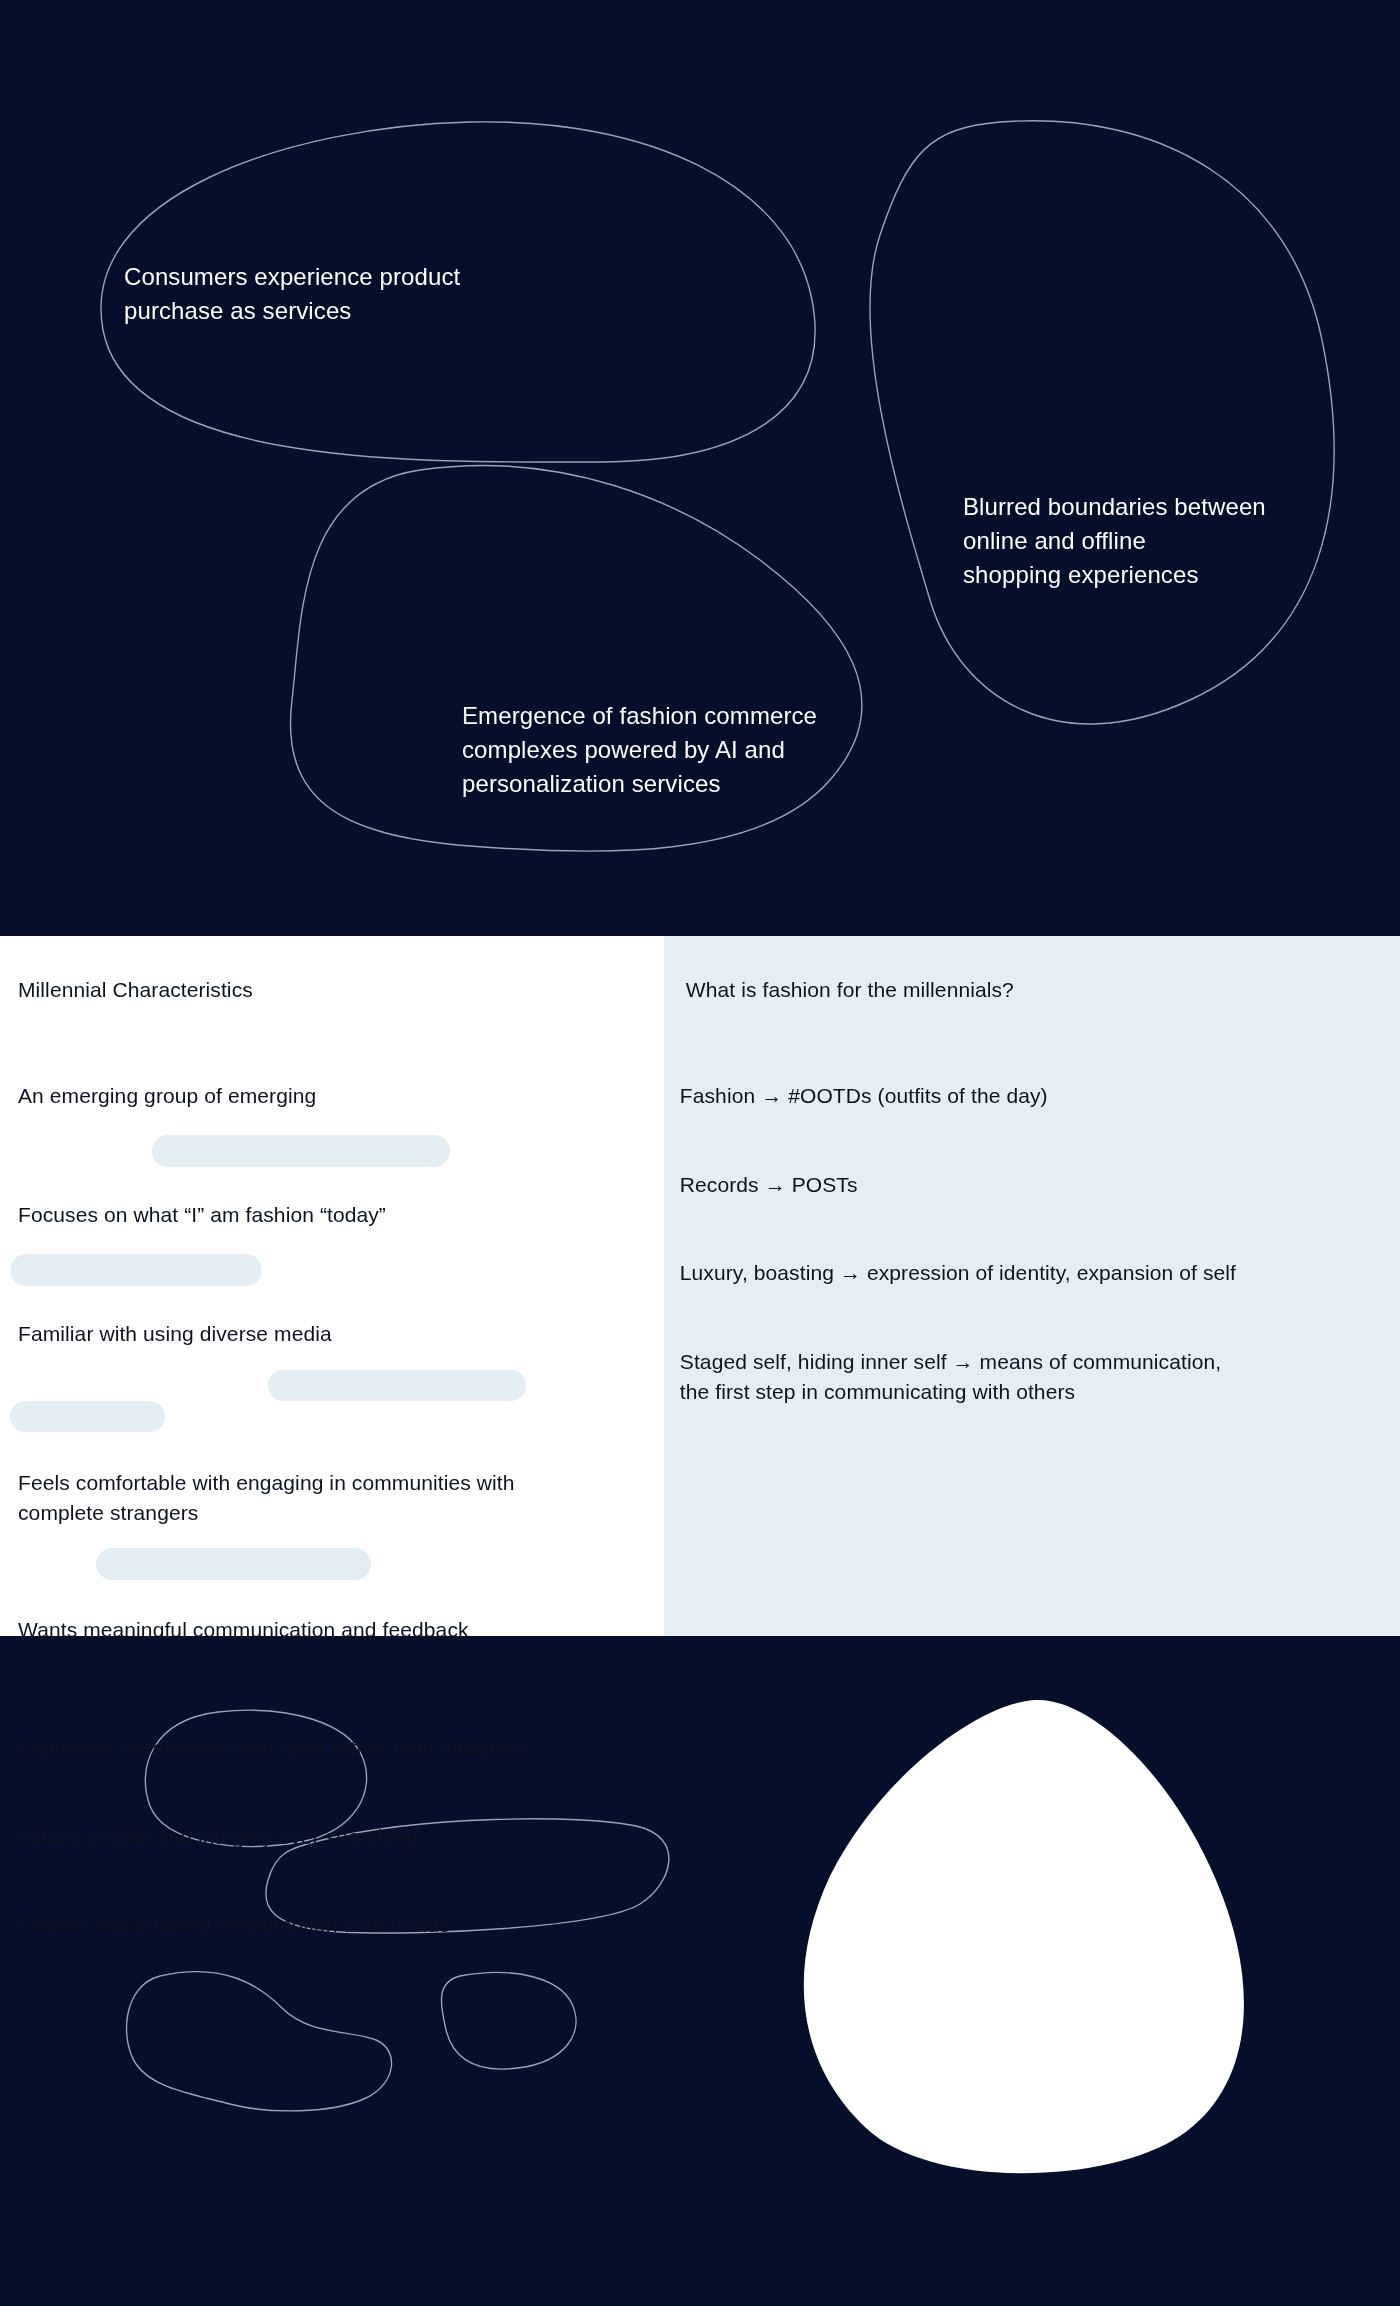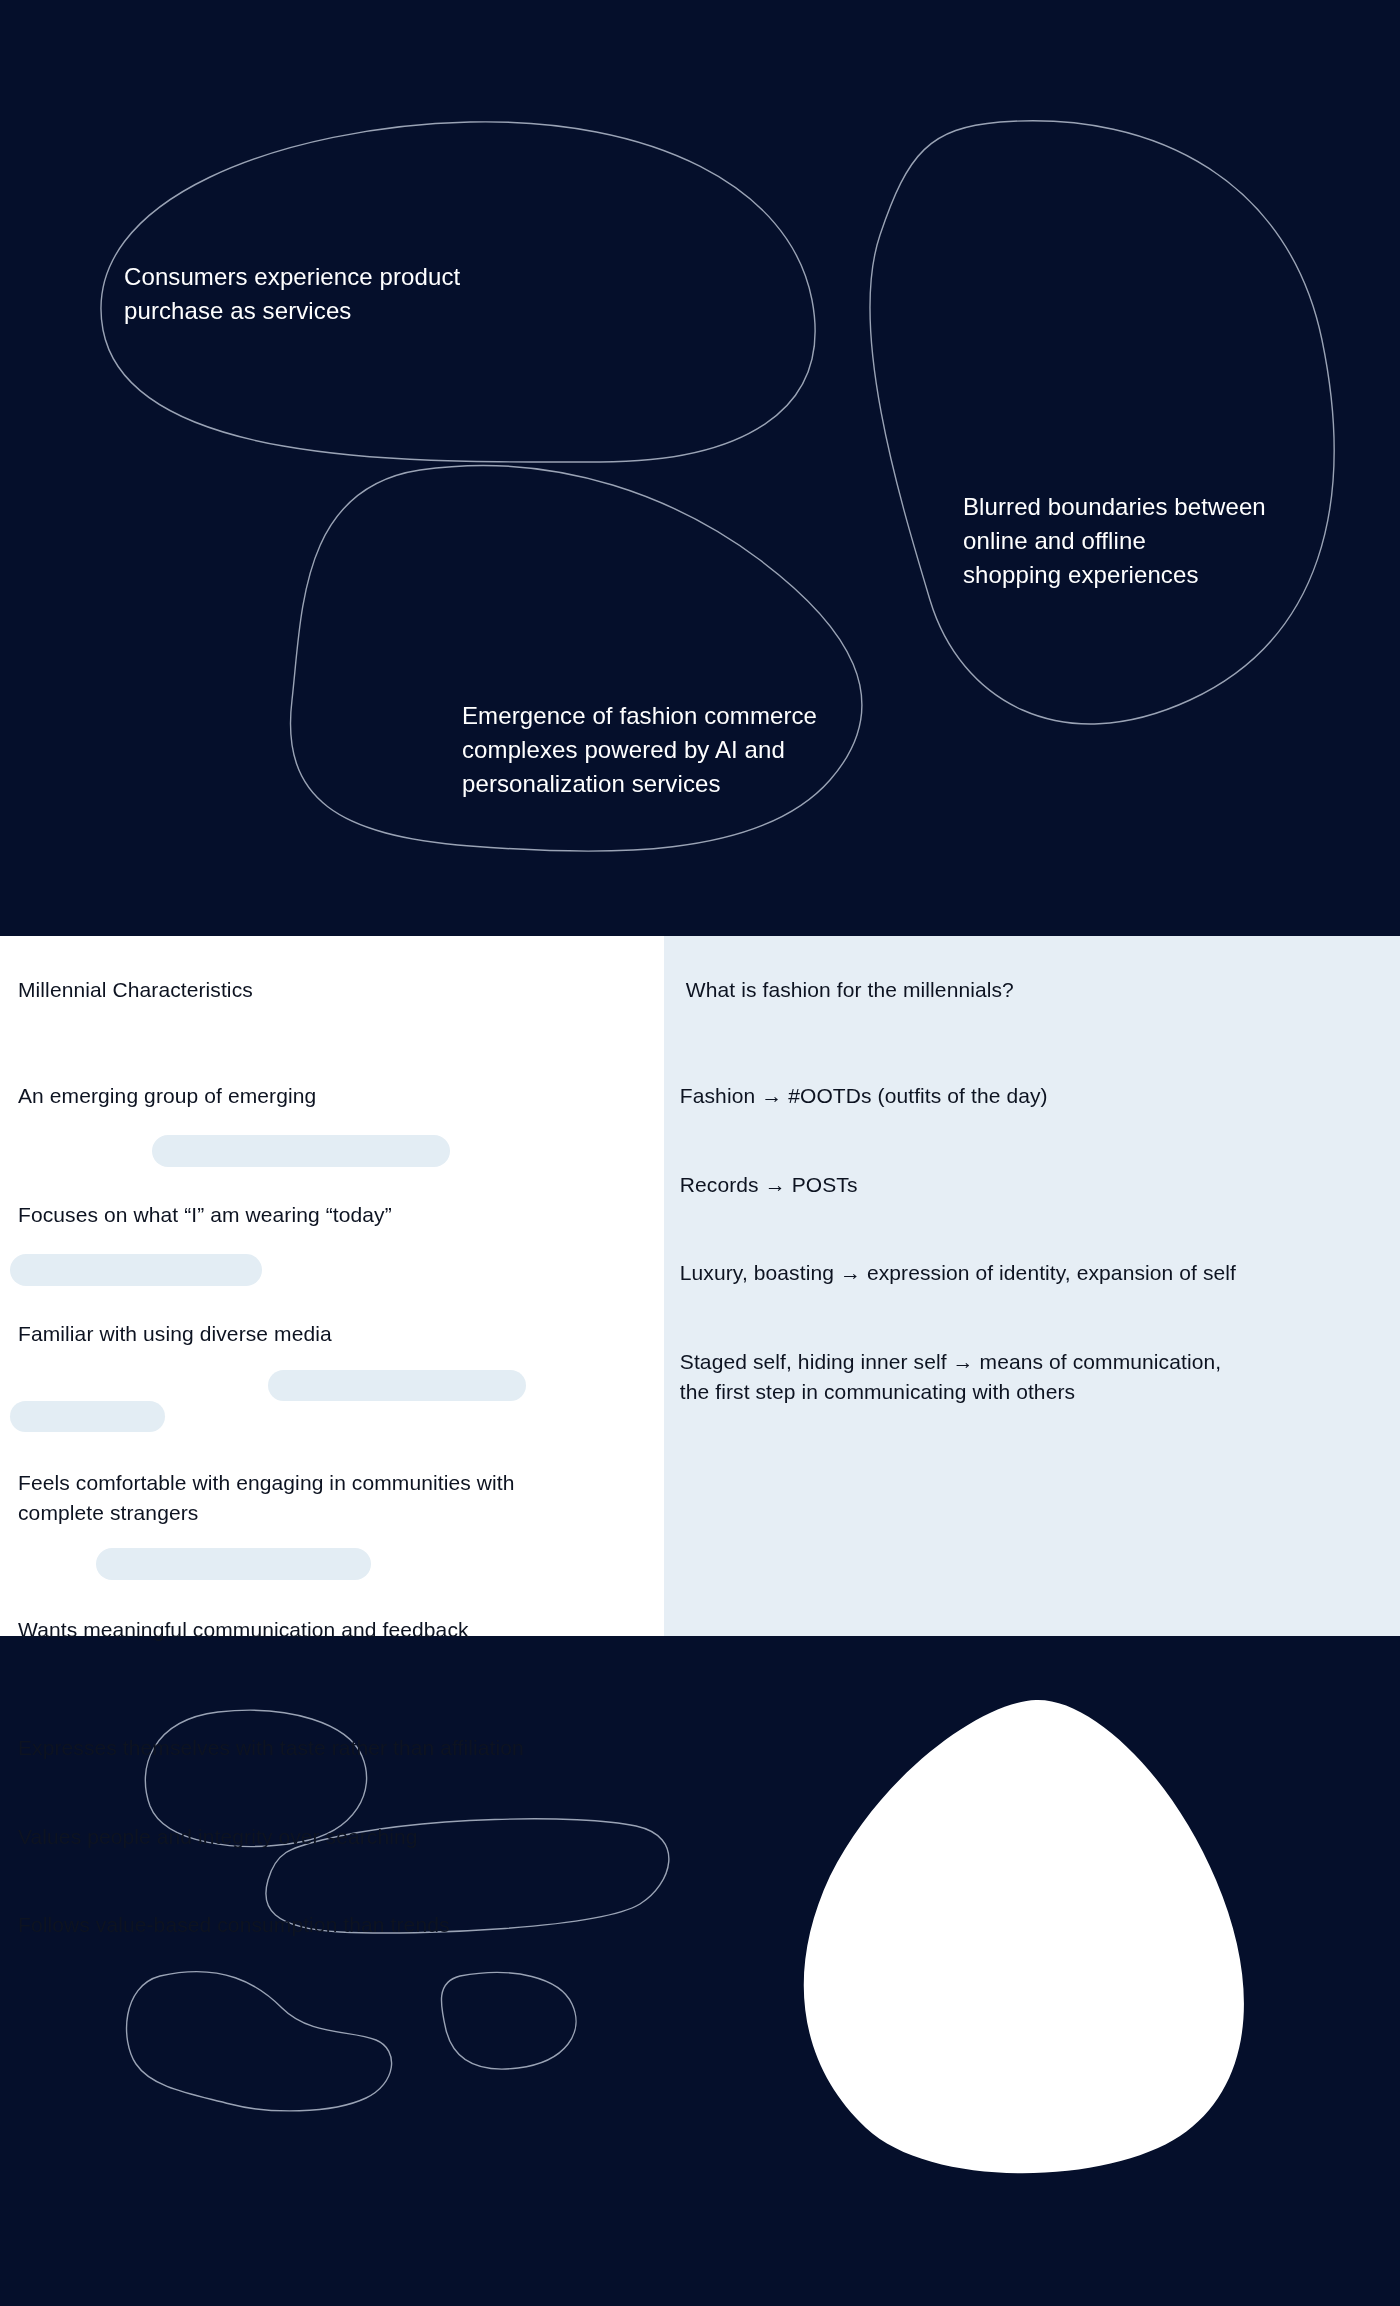--- a/index.html
+++ b/index.html
@@ -110,21 +110,21 @@
 
     <div class="panel-list">
 
       <div class="pline">
         <span class="txt">An emerging group of emerging</span>
       </div>
 
 
       <div class="pline">
         <span class="hl" style="left:134px; top:-4px; width:298px; height:32px;"></span>
-        <span class="txt">Focuses on what “I” am wearing “today”</span>
+        <span class="txt">Focuses on what “I” am fashion “today”</span>
       </div>
 
       <div class="pline">
         <span class="hl" style="left:-8px; top:-4px; width:252px; height:32px;"></span>
         <span class="txt">Familiar with using diverse media</span>
       </div>
 
       <div class="pline two">
         <span class="hl" style="left:250px; top:-7px; width:258px; height:31px;"></span>
         <span class="hl" style="left:-8px; top:24px; width:155px; height:31px;"></span>

